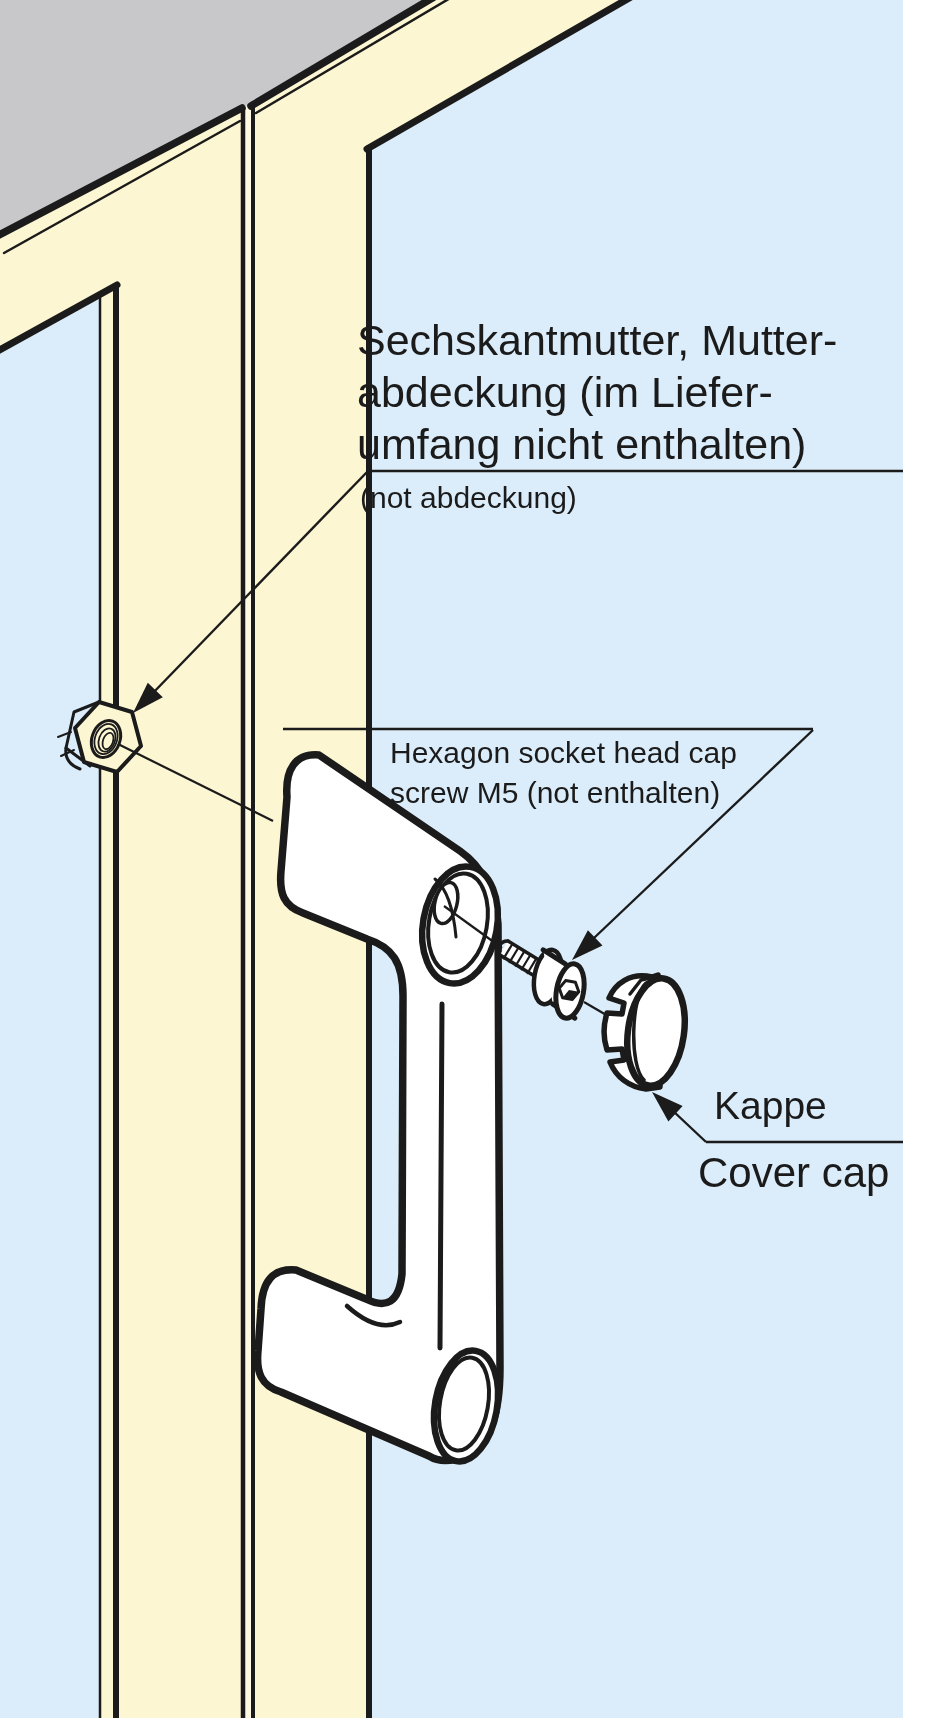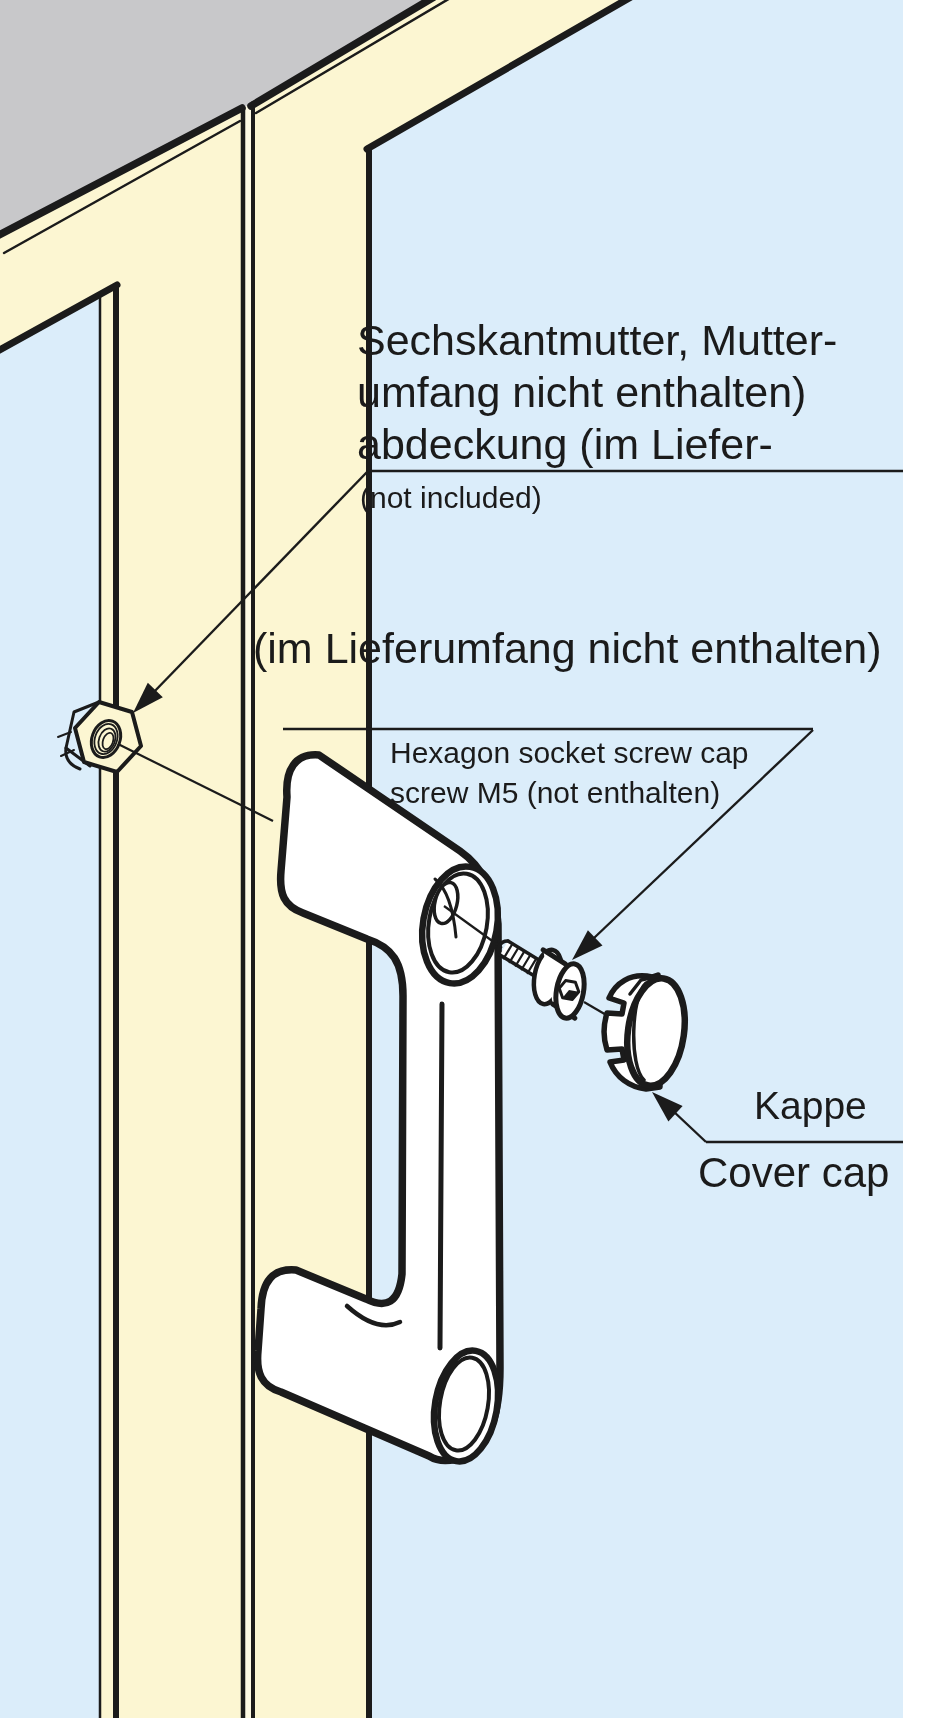--- a/index.html
+++ b/index.html
@@ -145,31 +145,30 @@
     <polygon points="572,960 587.9,930.3 602.5,945.5" fill="#1b1b1b" stroke="none"></polygon>
 
     <line x1="706" y1="1142" x2="929" y2="1142" stroke-width="2.5"></line>
     <line x1="706" y1="1142" x2="672" y2="1110" stroke-width="2.4"></line>
     <polygon points="652,1092 682.6,1106 668.4,1121.4" fill="#1b1b1b" stroke="none"></polygon>
   </g>
 </svg>
 
   <div class="label label-de" style="left:357px; top:314px;">
     <div>Sechskantmutter, Mutter-</div>
+    <div>abdeckung (im Liefer-</div>
     <div>umfang nicht enthalten)</div>
-    <div>abdeckung (im Liefer-</div>
   </div>
   <div class="label label-en" style="left:360px; top:478px;">
-    <div>(not included)</div>
+    <div>(not abdeckung)</div>
   </div>
 
   <div class="label label-de" style="left:253px; top:622px;">
-    <div>(im Lieferumfang nicht enthalten)</div>
   </div>
   <div class="label label-en" style="left:390px; top:733px;">
-    <div>Hexagon socket screw cap</div>
+    <div>Hexagon socket head cap</div>
     <div>screw M5 (not enthalten)</div>
   </div>
 
-  <div class="label label-big-de" style="left:754px; top:1084px;">Kappe</div>
+  <div class="label label-big-de" style="left:714px; top:1084px;">Kappe</div>
   <div class="label label-big-en" style="left:698px; top:1150px;text-align:right;">Cover cap</div>
 
 </div>
 
 </body></html>

